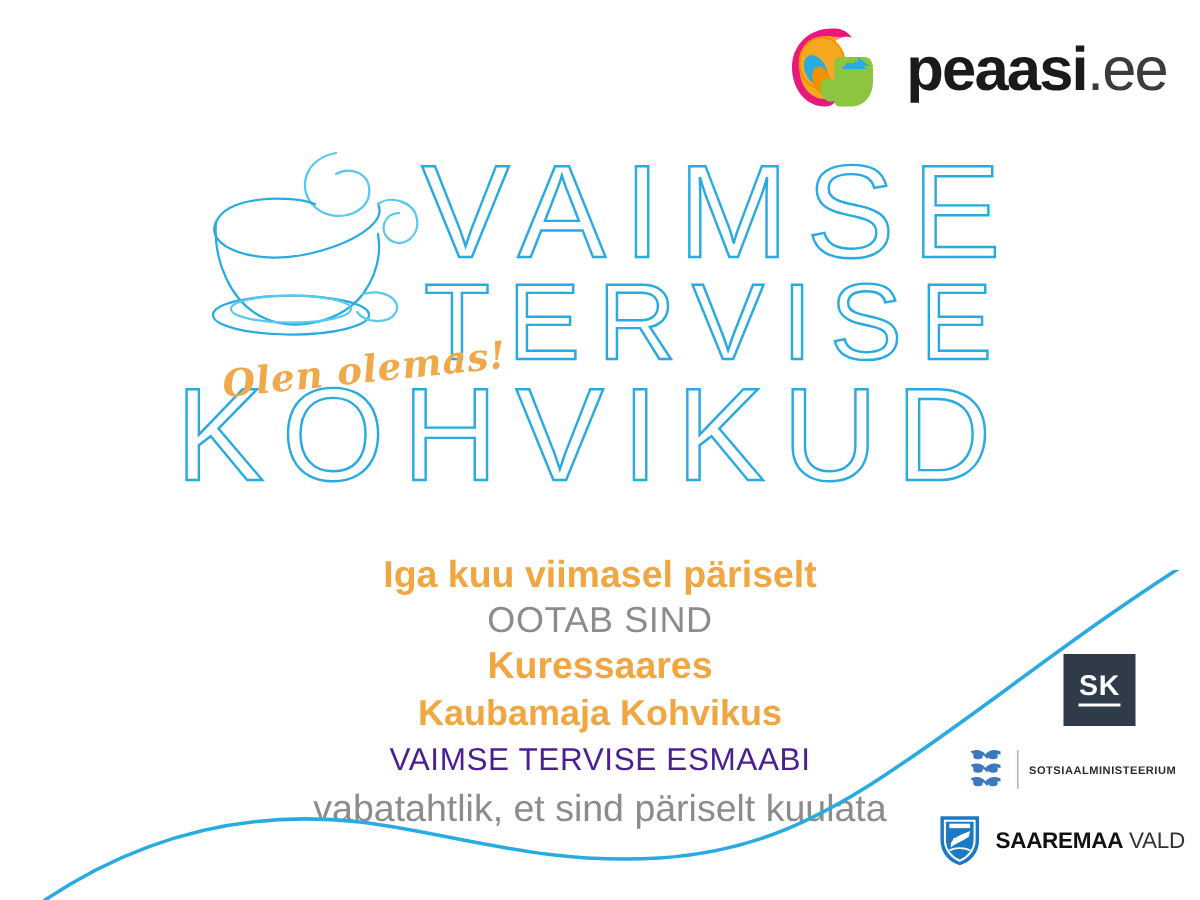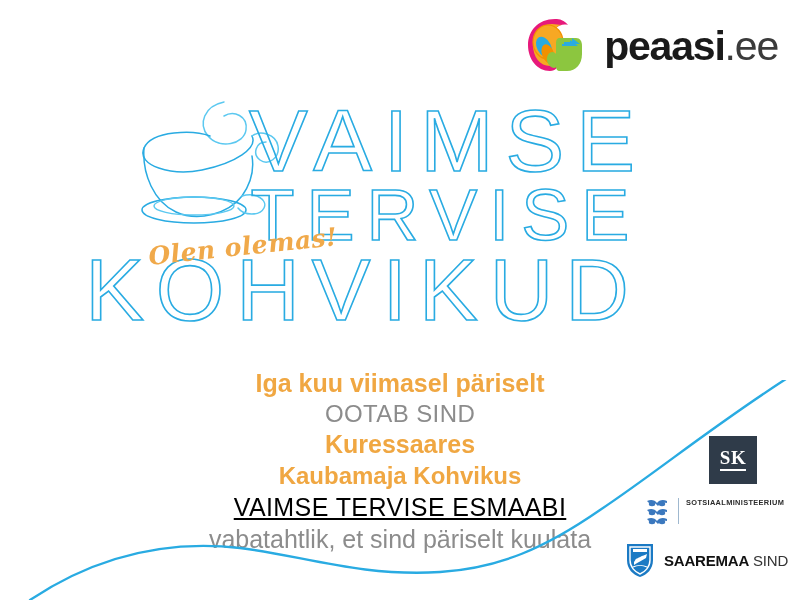--- a/index.html
+++ b/index.html
@@ -47,20 +47,21 @@
   }
 
   
   .title-block {
     position: absolute;
     left: 0;
     top: 104px;
     width: 716px;
     text-align: center;
     pointer-events: none;
+    padding-left: 32px;
   }
   .title-line {
     display: block;
     font-family: "Liberation Sans", sans-serif;
     font-weight: normal;
     color: transparent;
     -webkit-text-stroke: 1.6px #29ABE2;
     text-transform: uppercase;
   }
   .title-line.l1 {
@@ -103,21 +104,21 @@
     left: 0;
     top: 368px;
     width: 800px;
     text-align: center;
   }
   .message .ln { display: block; white-space: nowrap; }
   .ln-1 { font-size: 25px; font-weight: bold; color: #F0A742; line-height: 30px; }
   .ln-2 { font-size: 24px; font-weight: normal; color: #8C8C8C; line-height: 31px; letter-spacing: 0.4px; }
   .ln-3 { font-size: 25px; font-weight: bold; color: #F0A742; line-height: 31px; }
   .ln-4 { font-size: 24px; font-weight: bold; color: #F0A742; line-height: 31px; }
-  .ln-5 { font-size: 25px; font-weight: normal; color: #000000; line-height: 32px; letter-spacing: 0.4px; text-decoration: underline; }
+  .ln-5 { font-size: 21px; font-weight: normal; color: #4c1d95; line-height: 32px; letter-spacing: 0.4px; }
   .ln-6 { font-size: 25px; font-weight: normal; color: #8C8C8C; line-height: 32px; }
 
   
   .swoosh {
     position: absolute;
     left: 0;
     top: 380px;
     width: 800px;
     height: 220px;
     pointer-events: none;
@@ -141,25 +142,24 @@
     margin-bottom: 14px;
   }
   .sk-inner {
     color: #ffffff;
     font-size: 19px;
     font-weight: bold;
     letter-spacing: 0.5px;
     border-bottom: 2px solid #ffffff;
     padding-bottom: 2px;
     line-height: 18px;
-    font-family: Liberation Serif, serif;
   }
   .ministry {
     display: flex;
-    align-items: flex-start;
+    align-items: center;
     gap: 7px;
     margin-left: 20px;
     margin-bottom: 14px;
   }
   .ministry-sep {
     width: 1px;
     height: 26px;
     background: #9fb8cf;
   }
   .ministry-word {
@@ -263,18 +263,18 @@
 
     <div class="saaremaa">
       <svg width="30" height="36" viewBox="0 0 30 36">
         <path d="M2 2 L28 2 L28 18 C28 27 22 33 15 35 C8 33 2 27 2 18 Z" fill="#1B7AC4"></path>
         <path d="M5 5 L25 5 L25 18 C25 25 20 30 15 32 C10 30 5 25 5 18 Z" fill="none" stroke="#ffffff" stroke-width="1.4"></path>
         <rect x="8" y="7" width="14" height="3" fill="#ffffff"></rect>
         <path d="M9 20 C12 15 18 14 22 12 L21 16 C18 18 13 20 9 23 Z" fill="#ffffff"></path>
         <circle cx="12" cy="18" r="1.6" fill="#ffffff"></circle>
         <path d="M8 25 C12 23 18 23 22 25" fill="none" stroke="#ffffff" stroke-width="1.2"></path>
       </svg>
-      <div class="saaremaa-word"><b>SAAREMAA</b> <span>SIND</span></div>
+      <div class="saaremaa-word"><b>SAAREMAA</b> <span>VALD</span></div>
     </div>
 
   </div>
 
 </div>
 
 </body></html>

